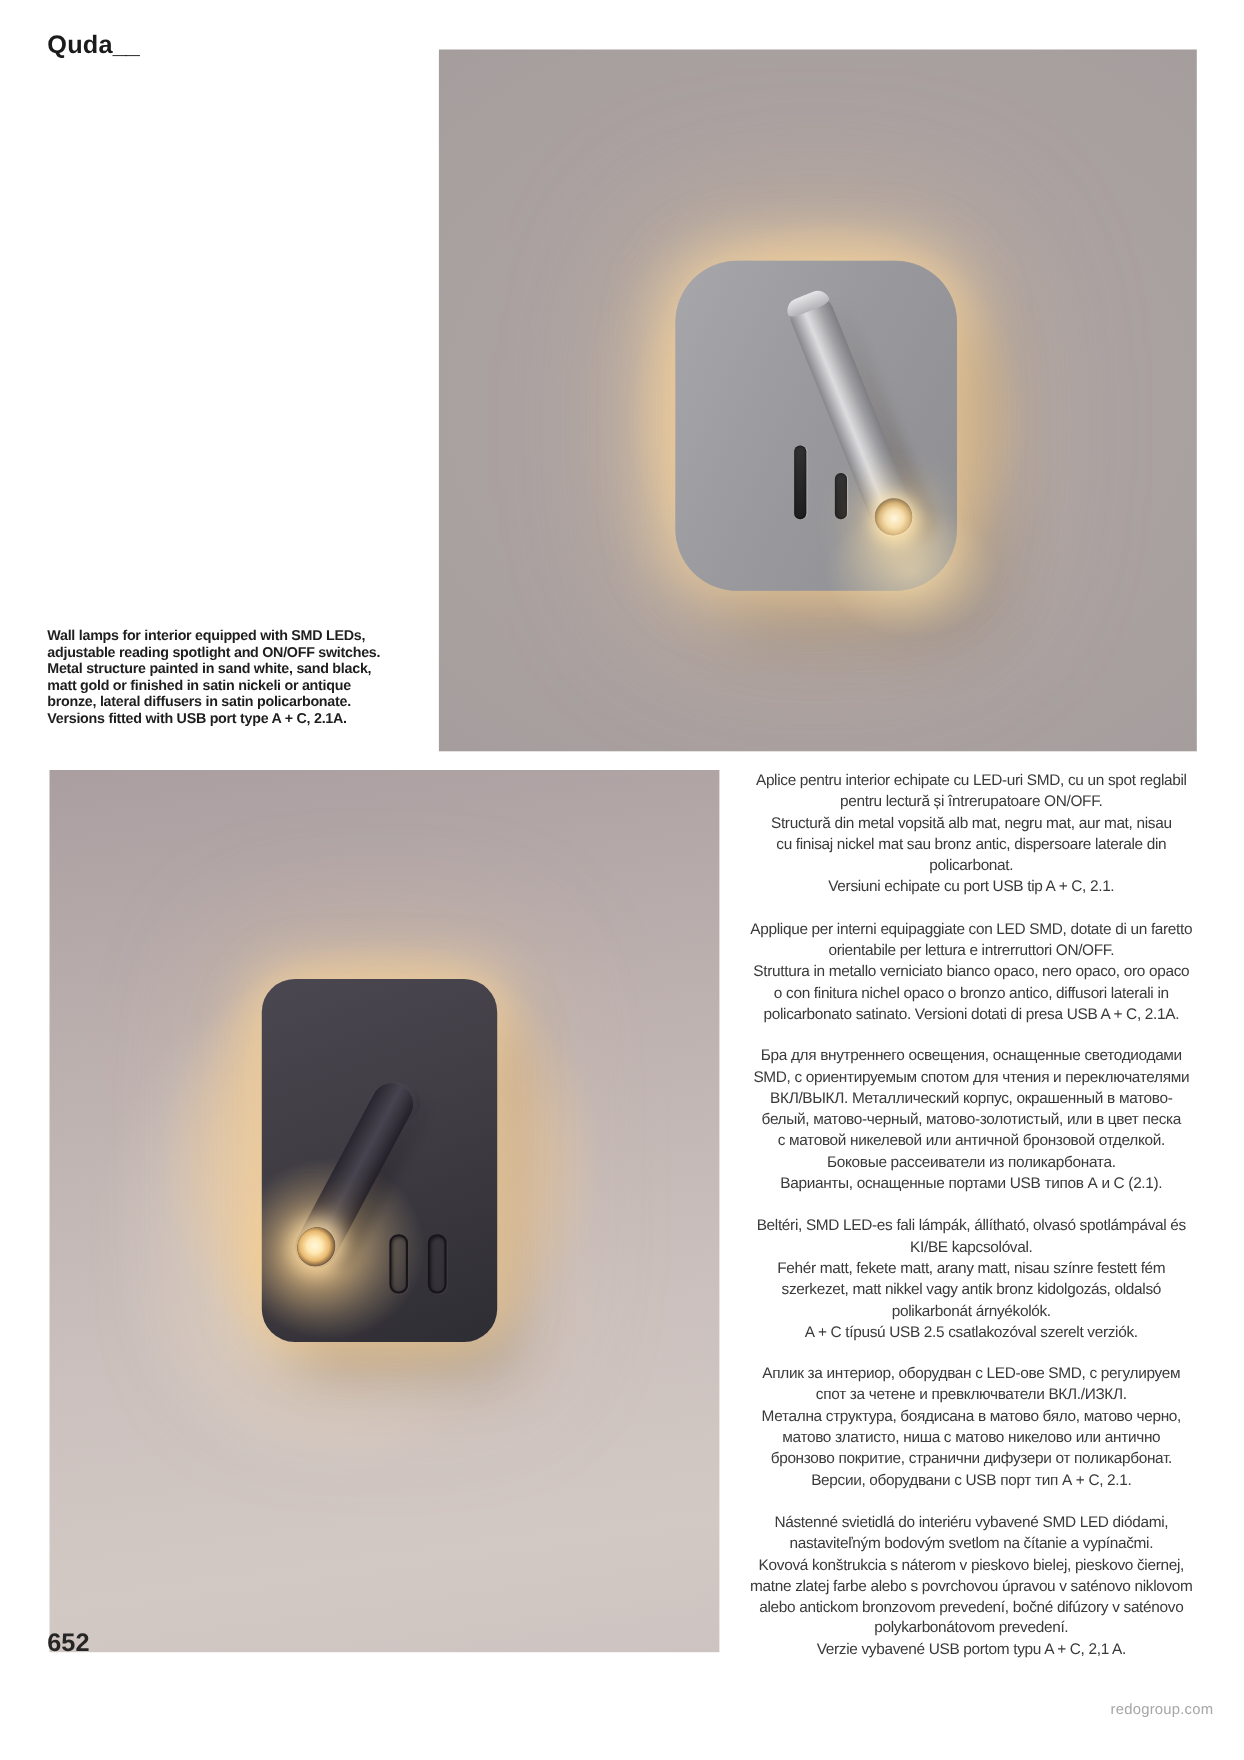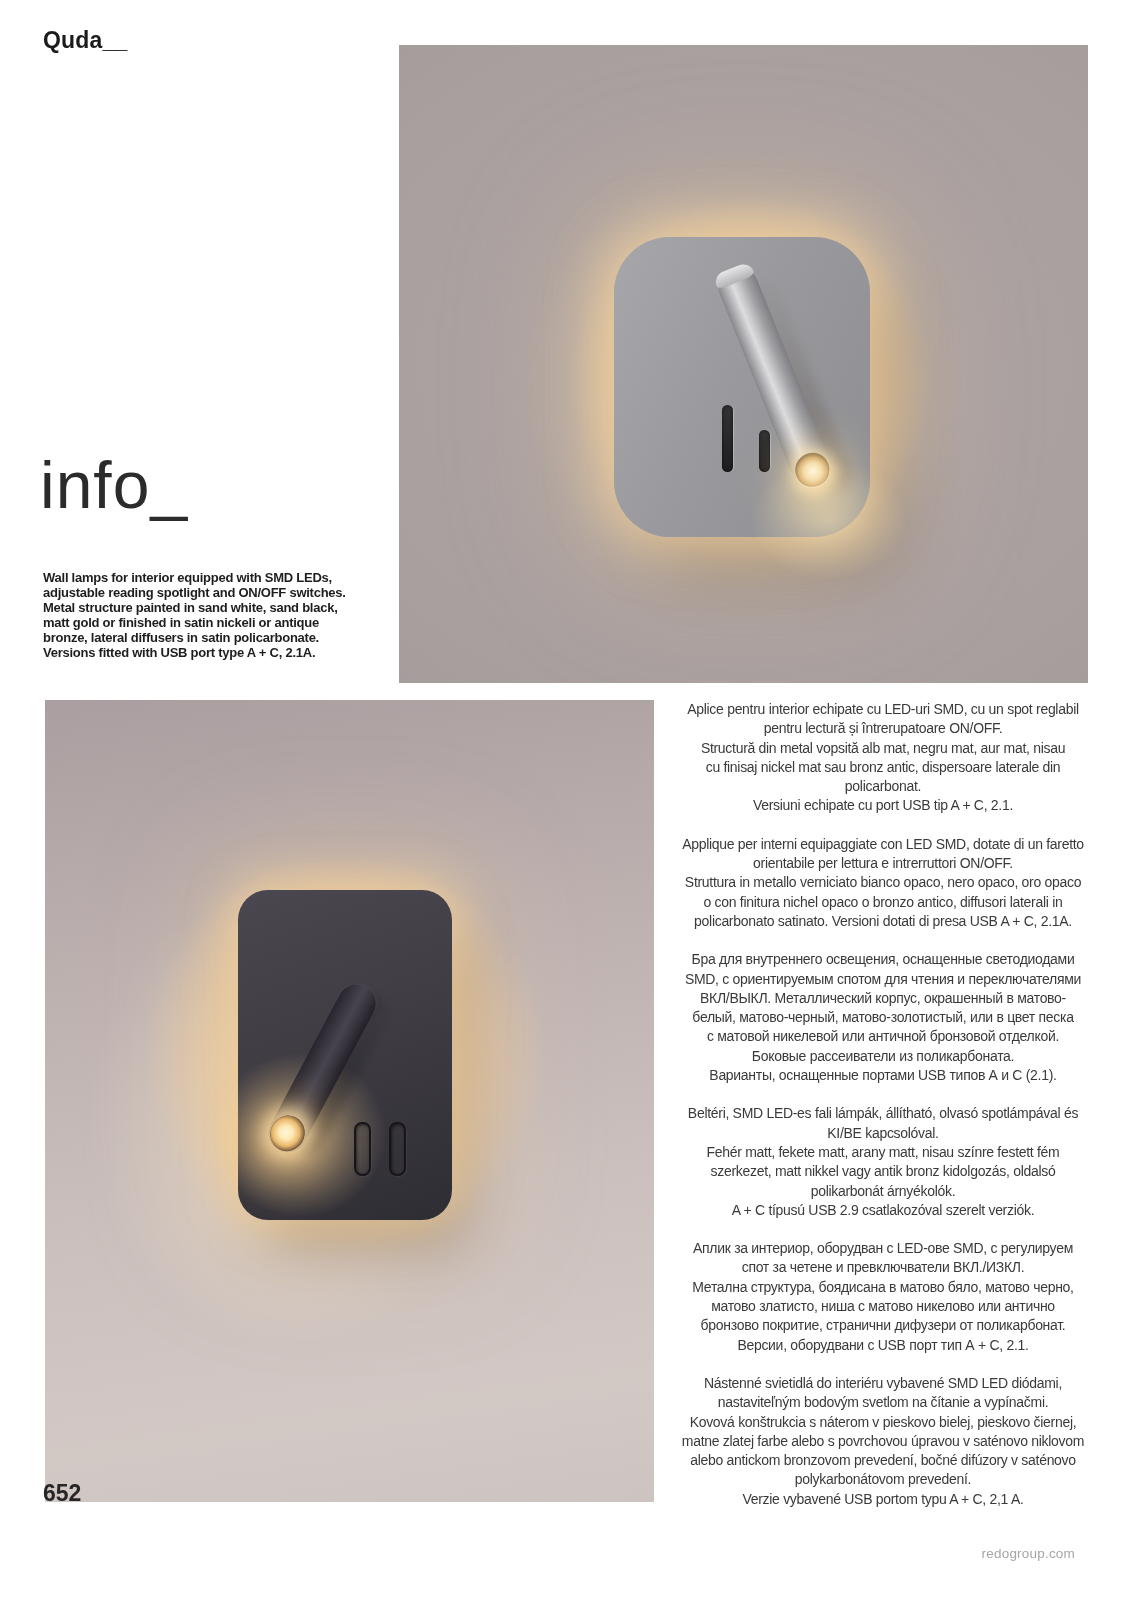--- a/index.html
+++ b/index.html
@@ -21,21 +21,21 @@
     color:#1e1e1e;white-space:pre-line;
   }
   
   .translations{position:absolute;left:678px;top:700px;width:410px;}
   .para{
     font-size:14px;line-height:19.3px;letter-spacing:-.3px;color:#3a3a3a;
     white-space:pre-line;margin:0 0 19px 0;text-align:center;
   }
   
   .page-num{position:absolute;left:43px;top:1480px;font-size:23px;font-weight:700;color:#262626;}
-  .site{position:absolute;right:56px;top:1546px;font-size:13.5px;color:#a6a6a6;letter-spacing:.2px;}
+  .site{position:absolute;right:28px;top:1546px;font-size:13.5px;color:#a6a6a6;letter-spacing:.2px;}
   
   .photo{position:absolute;overflow:hidden;}
   .photo *{position:absolute;}
   
   .photo-top{
     left:399px;top:45px;width:689px;height:638px;
     background:
       radial-gradient(ellipse 310px 290px at 50% 53%, rgba(244,222,180,.30), rgba(244,222,180,0) 72%),
       radial-gradient(ellipse 700px 560px at 50% 50%, #aea5a5 0%, #a89f9f 62%, #a09798 100%);
   }
@@ -144,21 +144,20 @@
     <div class="sw-t s1"></div>
     <div class="sw-t s2"></div>
     <div class="cyl-shadow-t"></div>
     <div class="cyl-t">
       <div class="cyl-cap-t"></div>
       <div class="lit-t"></div>
     </div>
     <div class="beam-t"></div>
   </figure>
 
-  <h1 class="info-heading">info_</h1>
 
   <div class="desc-en">Wall lamps for interior equipped with SMD LEDs,
 adjustable reading spotlight and ON/OFF switches.
 Metal structure painted in sand white, sand black,
 matt gold or finished in satin nickeli or antique
 bronze, lateral diffusers in satin policarbonate.
 Versions fitted with USB port type A + C, 2.1A.</div>
 
   <figure class="photo photo-bottom" style="margin:0;" aria-label="Quda wall lamp, sand black rectangular version with reading spotlight lit and warm backlight glow on pink-grey wall">
     <div class="halo-b"></div>
@@ -190,21 +189,21 @@
 ВКЛ/ВЫКЛ. Металлический корпус, окрашенный в матово-
 белый, матово-черный, матово-золотистый, или в цвет песка
 с матовой никелевой или античной бронзовой отделкой.
 Боковые рассеиватели из поликарбоната.
 Варианты, оснащенные портами USB типов А и С (2.1).</p>
     <p class="para">Beltéri, SMD LED-es fali lámpák, állítható, olvasó spotlámpával és
 KI/BE kapcsolóval.
 Fehér matt, fekete matt, arany matt, nisau színre festett fém
 szerkezet, matt nikkel vagy antik bronz kidolgozás, oldalsó
 polikarbonát árnyékolók.
-A + C típusú USB 2.9 csatlakozóval szerelt verziók.</p>
+A + C típusú USB 2.5 csatlakozóval szerelt verziók.</p>
     <p class="para">Аплик за интериор, оборудван с LED-ове SMD, с регулируем
 спот за четене и превключватели ВКЛ./ИЗКЛ.
 Метална структура, боядисана в матово бяло, матово черно,
 матово златисто, ниша с матово никелово или антично
 бронзово покритие, странични дифузери от поликарбонат.
 Версии, оборудвани с USB порт тип А + С, 2.1.</p>
     <p class="para">Nástenné svietidlá do interiéru vybavené SMD LED diódami,
 nastaviteľným bodovým svetlom na čítanie a vypínačmi.
 Kovová konštrukcia s náterom v pieskovo bielej, pieskovo čiernej,
 matne zlatej farbe alebo s povrchovou úpravou v saténovo niklovom

